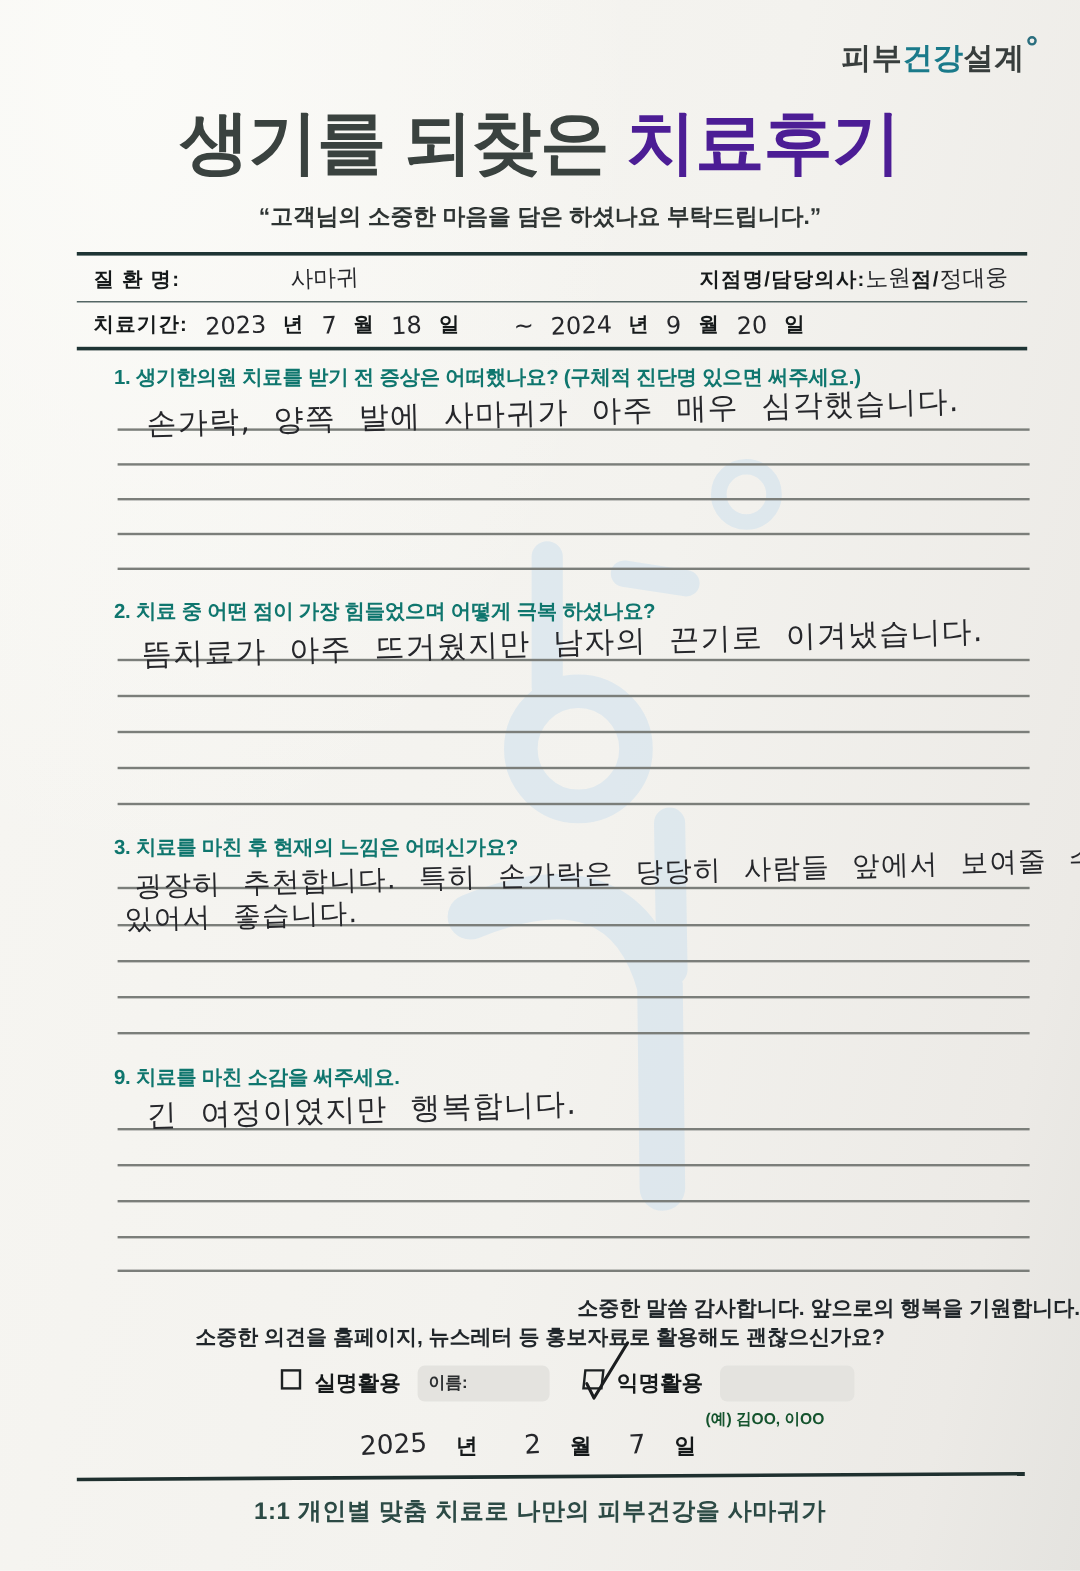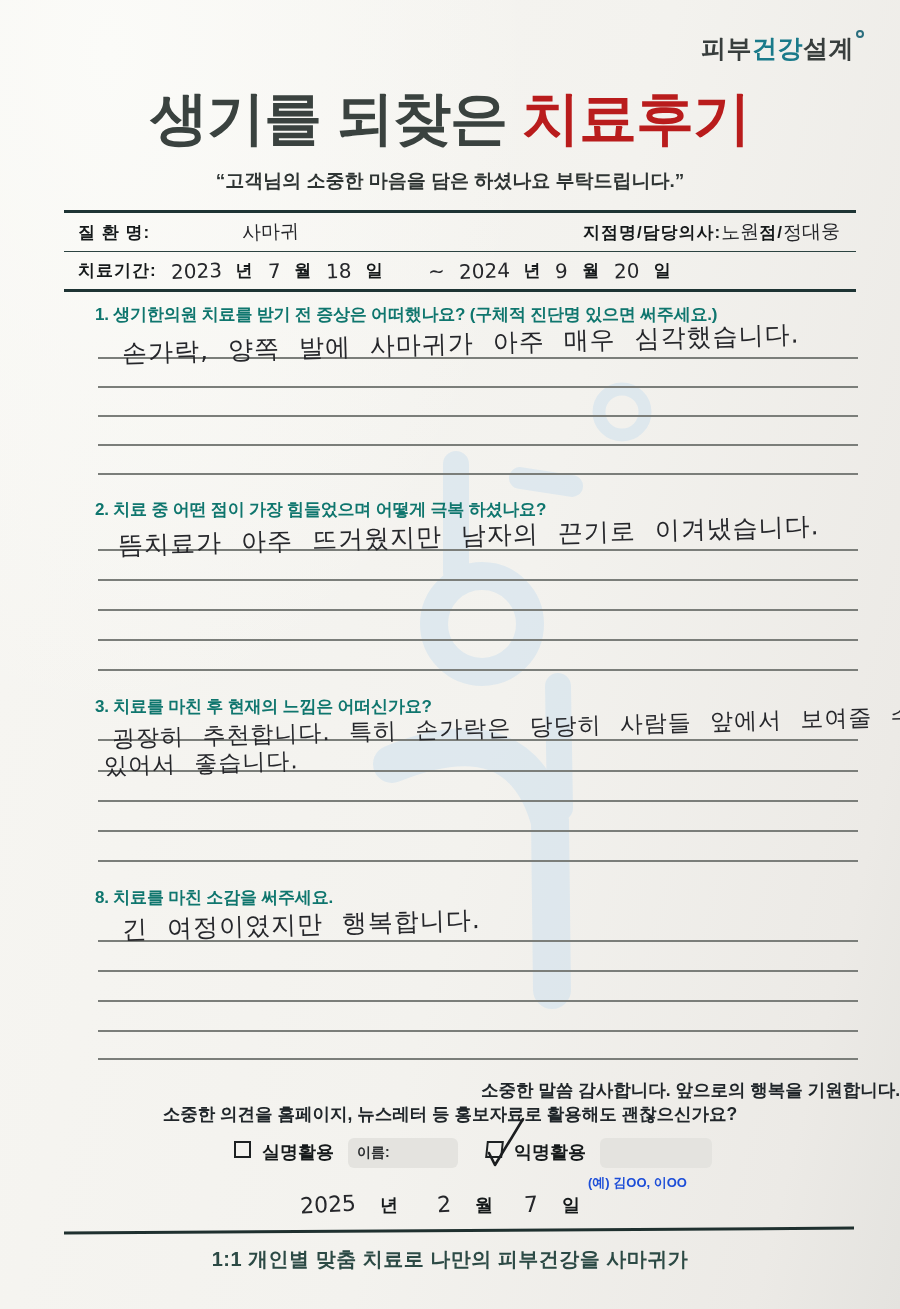--- a/index.html
+++ b/index.html
@@ -19,21 +19,21 @@
   
   #watermark { left:360px; top:368px; z-index:0; opacity:.55; }
 
   
   .logo { top:32px; right:36px; font-size:25px; letter-spacing:.5px; color:#383e3d; font-weight:600; }
   .logo .accent { color:#1a7a8a; font-weight:800; }
   .logo .ring { display:inline-block; width:8px; height:8px; border:2.2px solid #2a6e7e; border-radius:50%; vertical-align:top; margin:-2px 0 0 2px; }
 
   
   .title { top:80px; left:0; width:100%; text-align:center; font-size:58px; font-weight:800; letter-spacing:-1px; color:#3a423f; }
-  .title .accent { color:#b91c1c; }
+  .title .accent { color:#4c1d95; }
   .subtitle { top:168px; left:0; width:100%; text-align:center; font-size:19px; font-weight:700; color:#2e3433; }
 
   
   .info { left:64px; top:210px; width:792px; border-top:3px solid #1e3434; border-bottom:3px solid #1e3434; z-index:2; }
   .info-row { display:flex; align-items:center; height:38px; padding:0 10px 0 14px; }
   .info-row + .info-row { border-top:1.6px solid #2c4341; }
   .plabel { font-weight:700; font-size:17px; color:#15191a; letter-spacing:1px; white-space:nowrap; }
   .hw { font-family:"DejaVu Sans", sans-serif; color:#26272b; white-space:nowrap; }
   .hw-sm { font-size:19px; transform:rotate(-2deg); }
   .hw-num { font-size:20px; transform:rotate(-2deg); }
@@ -43,21 +43,21 @@
   .qlabel { font-size:17px; font-weight:700; color:#0f766e; letter-spacing:-.2px; z-index:2; white-space:nowrap; }
   .answer { font-size:25px; transform:rotate(-1.6deg); word-spacing:10px; letter-spacing:1px; z-index:3; }
   .rule { left:98px; width:760px; height:1.5px; background:#7b7e7a; z-index:1; }
 
   
   .thanks { left:0; width:100%; text-align:center; font-size:17.5px; font-weight:700; color:#20262a; z-index:2; }
   .cbox { width:17px; height:17px; border:2.2px solid #1d2122; background:transparent; }
   .consent-label { font-size:18px; font-weight:700; color:#15191a;font-family:Liberation Mono, monospace; }
   .graybox { background:#e4e3df; border-radius:6px; height:30px; display:flex; align-items:center; padding-left:9px; }
   .namelbl { font-size:14px; font-weight:700; color:#2c2f31; }
-  .example { font-size:13px; font-weight:700; color:#1d4ed8; }
+  .example { font-size:13px; font-weight:700; color:#14532d; }
   .date-row { display:flex; align-items:center; gap:24px; }
   .date-row .plabel { font-size:18px; }
 
   .divider { left:64px; top:1229px; width:790px; height:2.6px; background:#1f302f; transform:rotate(-.35deg); z-index:2; }
   .footer { top:1246px; left:0; width:100%; text-align:center; font-size:20px; font-weight:700; color:#2c4a45; letter-spacing:.5px; z-index:2; }
   svg.checkmark { overflow:visible; position:absolute; left:-3px; top:-26px; }
 </style>
 </head>
 <body>
 
@@ -130,21 +130,21 @@
 
 <div class="abs qlabel" style="left:95px; top:695px;">3. 치료를 마친 후 현재의 느낌은 어떠신가요?</div>
 <div class="abs hw answer" style="left:112px; top:712px; font-size:23px;">굉장히 추천합니다. 특히 손가락은 당당히 사람들 앞에서 보여줄 수</div>
 <div class="abs hw answer" style="left:104px; top:748px; font-size:23px;">있어서 좋습니다.</div>
 <div class="abs rule" style="top:739px;"></div>
 <div class="abs rule" style="top:770px;"></div>
 <div class="abs rule" style="top:800px;"></div>
 <div class="abs rule" style="top:830px;"></div>
 <div class="abs rule" style="top:860px;"></div>
 
-<div class="abs qlabel" style="left:95px; top:886px;">8. 치료를 마친 소감을 써주세요.</div>
+<div class="abs qlabel" style="left:95px; top:886px;">9. 치료를 마친 소감을 써주세요.</div>
 <div class="abs hw answer" style="left:122px; top:908px;">긴 여정이였지만 행복합니다.</div>
 <div class="abs rule" style="top:940px;"></div>
 <div class="abs rule" style="top:970px;"></div>
 <div class="abs rule" style="top:1000px;"></div>
 <div class="abs rule" style="top:1030px;"></div>
 <div class="abs rule" style="top:1058px;"></div>
 
 <div class="abs thanks" style="top:1078px;text-align:right;">소중한 말씀 감사합니다. 앞으로의 행복을 기원합니다.</div>
 <div class="abs thanks" style="top:1102px;">소중한 의견을 홈페이지, 뉴스레터 등 홍보자료로 활용해도 괜찮으신가요?</div>
 

